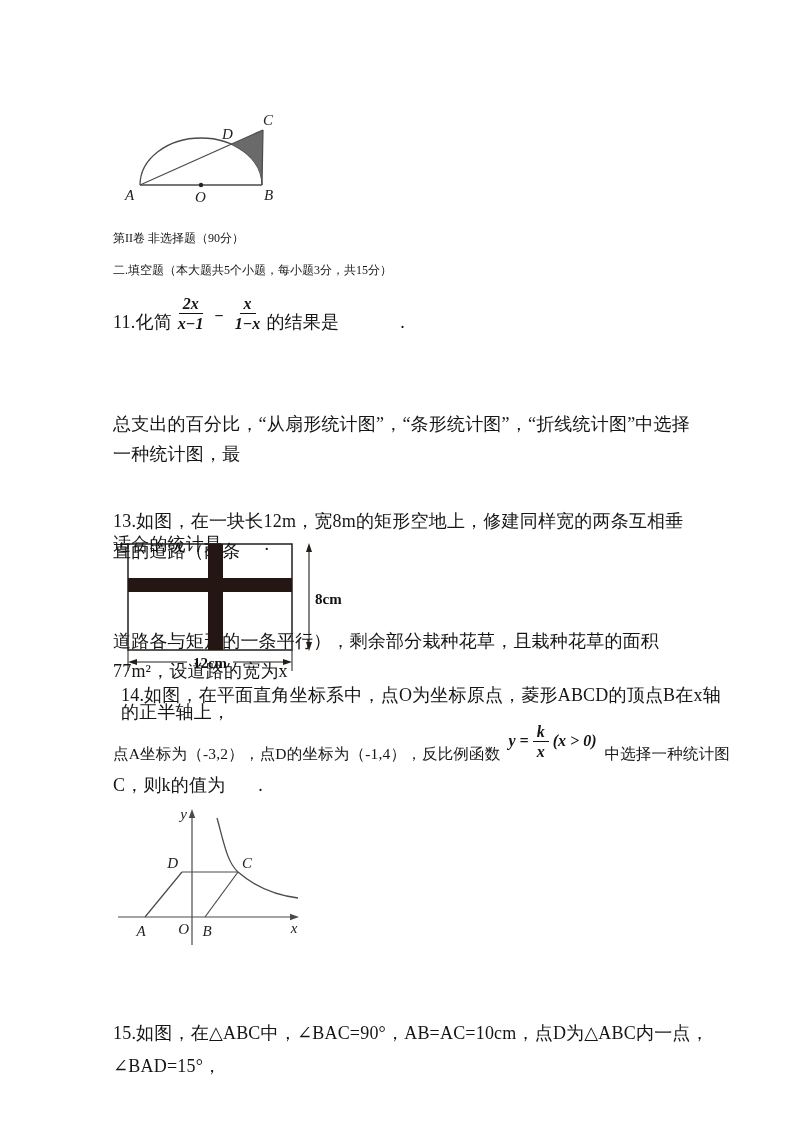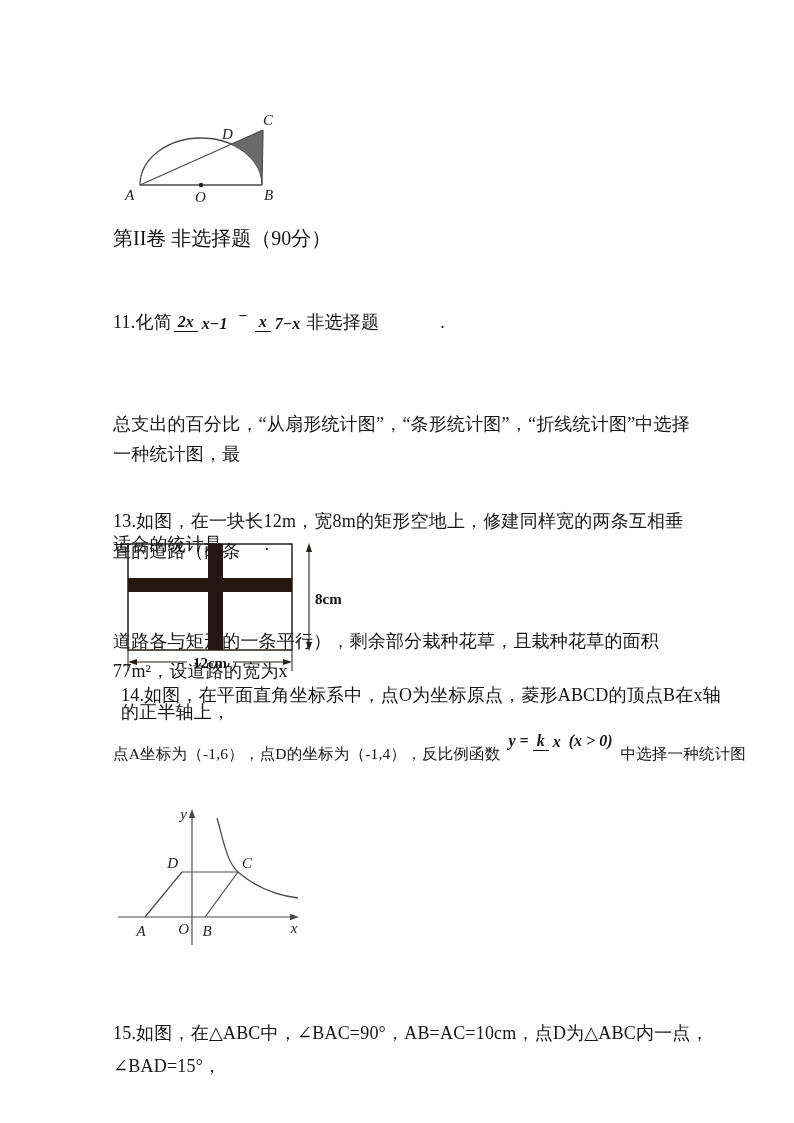--- a/index.html
+++ b/index.html
@@ -13,25 +13,25 @@
     overflow:hidden;
   }
   .abs { position:absolute; }
   .txt {
     font-size:18px;
     line-height:30px;
     white-space:pre-wrap;
     letter-spacing:0.2px;
   }
   .line { display:block; }
-  .heading { font-size:20px; line-height:20px; }
+  .heading { font-size:12px; line-height:20px; }
   
   .mathrow { display:flex; align-items:flex-end; }
   .frac {
-    display:inline-flex; flex-direction:row; align-items:center;
+    display:inline-flex; flex-direction:column; align-items:center;
     font-family:"Liberation Serif","DejaVu Serif",serif;
     font-style:italic; font-weight:bold;
     font-size:16px; line-height:17px;
     margin:0 2px;
   }
   .frac .fnum { padding:0 4px 1px; border-bottom:1.6px solid #111; }
   .frac .fden { padding:1px 4px 0;text-align:right; }
   .op { font-weight:bold; font-size:16px; align-self:center; margin:0 5px; position:relative; top:4px; }
   .mtext { font-style:italic; font-weight:bold; font-size:16px; }
   .q11-cn { line-height:19px; }
@@ -58,33 +58,34 @@
     <line x1="150" y1="27" x2="149" y2="82" stroke="#4a4a4a" stroke-width="1.2"></line>
     <circle cx="88" cy="82" r="2.2" fill="#222"></circle>
     <text x="12" y="97" class="figlabel">A</text>
     <text x="82" y="99" class="figlabel">O</text>
     <text x="151" y="97" class="figlabel">B</text>
     <text x="150" y="22" class="figlabel">C</text>
     <text x="109" y="36" class="figlabel">D</text>
   </svg>
 
   <div class="abs heading" style="left:113px; top:228px;">第II卷  非选择题（90分）</div>
+  <div class="abs heading" style="left:113px; top:260px;">二.填空题（本大题共5个小题，每小题3分，共15分）</div>
 
   <div class="abs mathrow" style="left:113px; top:292px; height:40px;">
     <span class="txt q11-cn">11.化简</span>
     <span class="frac">
       <span class="fnum">2x</span>
       <span class="fden">x−1</span>
     </span>
     <span class="op">−</span>
     <span class="frac">
       <span class="fnum">x</span>
-      <span class="fden">7−x</span>
+      <span class="fden">1−x</span>
     </span>
-    <span class="txt q11-cn">非选择题             .</span>
+    <span class="txt q11-cn">的结果是             .</span>
   </div>
 
   <div class="abs txt" style="left:113px; top:349px; width:580px;">
     <span class="line">总支出的百分比，“从扇形统计图”，“条形统计图”，“折线统计图”中选择一种统计图，最</span>
     <span class="line">适合的统计是         .</span>
   </div>
 
   <div class="abs txt" style="left:113px; top:446px; width:580px;">
     <span class="line">13.如图，在一块长12m，宽8m的矩形空地上，修建同样宽的两条互相垂直的道路（两条</span>
     <span class="line">道路各与矩形的一条平行），剩余部分栽种花草，且栽种花草的面积77m²，设道路的宽为x</span>
@@ -105,32 +106,33 @@
     <line x1="8" y1="124" x2="62" y2="124" stroke="#241d18" stroke-width="1.1"></line>
     <line x1="108" y1="124" x2="162" y2="124" stroke="#241d18" stroke-width="1.1"></line>
     <polygon points="3,124 12,121 12,127" fill="#241d18"></polygon>
     <polygon points="167,124 158,121 158,127" fill="#241d18"></polygon>
     <text x="85" y="130" text-anchor="middle" class="dimlabel">12cm</text>
   </svg>
 
   <div class="abs txt" style="left:121px; top:687px; width:600px; line-height:17px;">14.如图，在平面直角坐标系中，点O为坐标原点，菱形ABCD的顶点B在x轴的正半轴上，</div>
 
   <div class="abs q14row2" style="left:113px; top:712px;">
-    <span class="cn">点A坐标为（-1,6），点D的坐标为（-1,4），反比例函数</span>
+    <span class="cn">点A坐标为（-3,2），点D的坐标为（-1,4），反比例函数</span>
     <span class="q14formula">
       <span class="mtext">y =</span>
       <span class="frac">
         <span class="fnum">k</span>
         <span class="fden">x</span>
       </span>
       <span class="mtext">(x &gt; 0)</span>
     </span>
     <span class="cn">中选择一种统计图</span>
   </div>
 
+  <div class="abs txt" style="left:113px; top:777px; width:400px; line-height:17px;">C，则k的值为       .</div>
 
   <svg class="abs" style="left:112px; top:803px;" width="215" height="150" viewBox="0 0 215 150">
 
     <line x1="80" y1="10" x2="80" y2="142" stroke="#4a4a4a" stroke-width="1.2"></line>
     <polygon points="80,6 76.8,15 83.2,15" fill="#4a4a4a"></polygon>
     <line x1="6" y1="114" x2="182" y2="114" stroke="#4a4a4a" stroke-width="1.2"></line>
     <polygon points="187,114 178,110.8 178,117.2" fill="#4a4a4a"></polygon>
 
     <line x1="33" y1="114" x2="70" y2="69" stroke="#4a4a4a" stroke-width="1.2"></line>
     <line x1="70" y1="69" x2="126" y2="69" stroke="#4a4a4a" stroke-width="1.2"></line>

